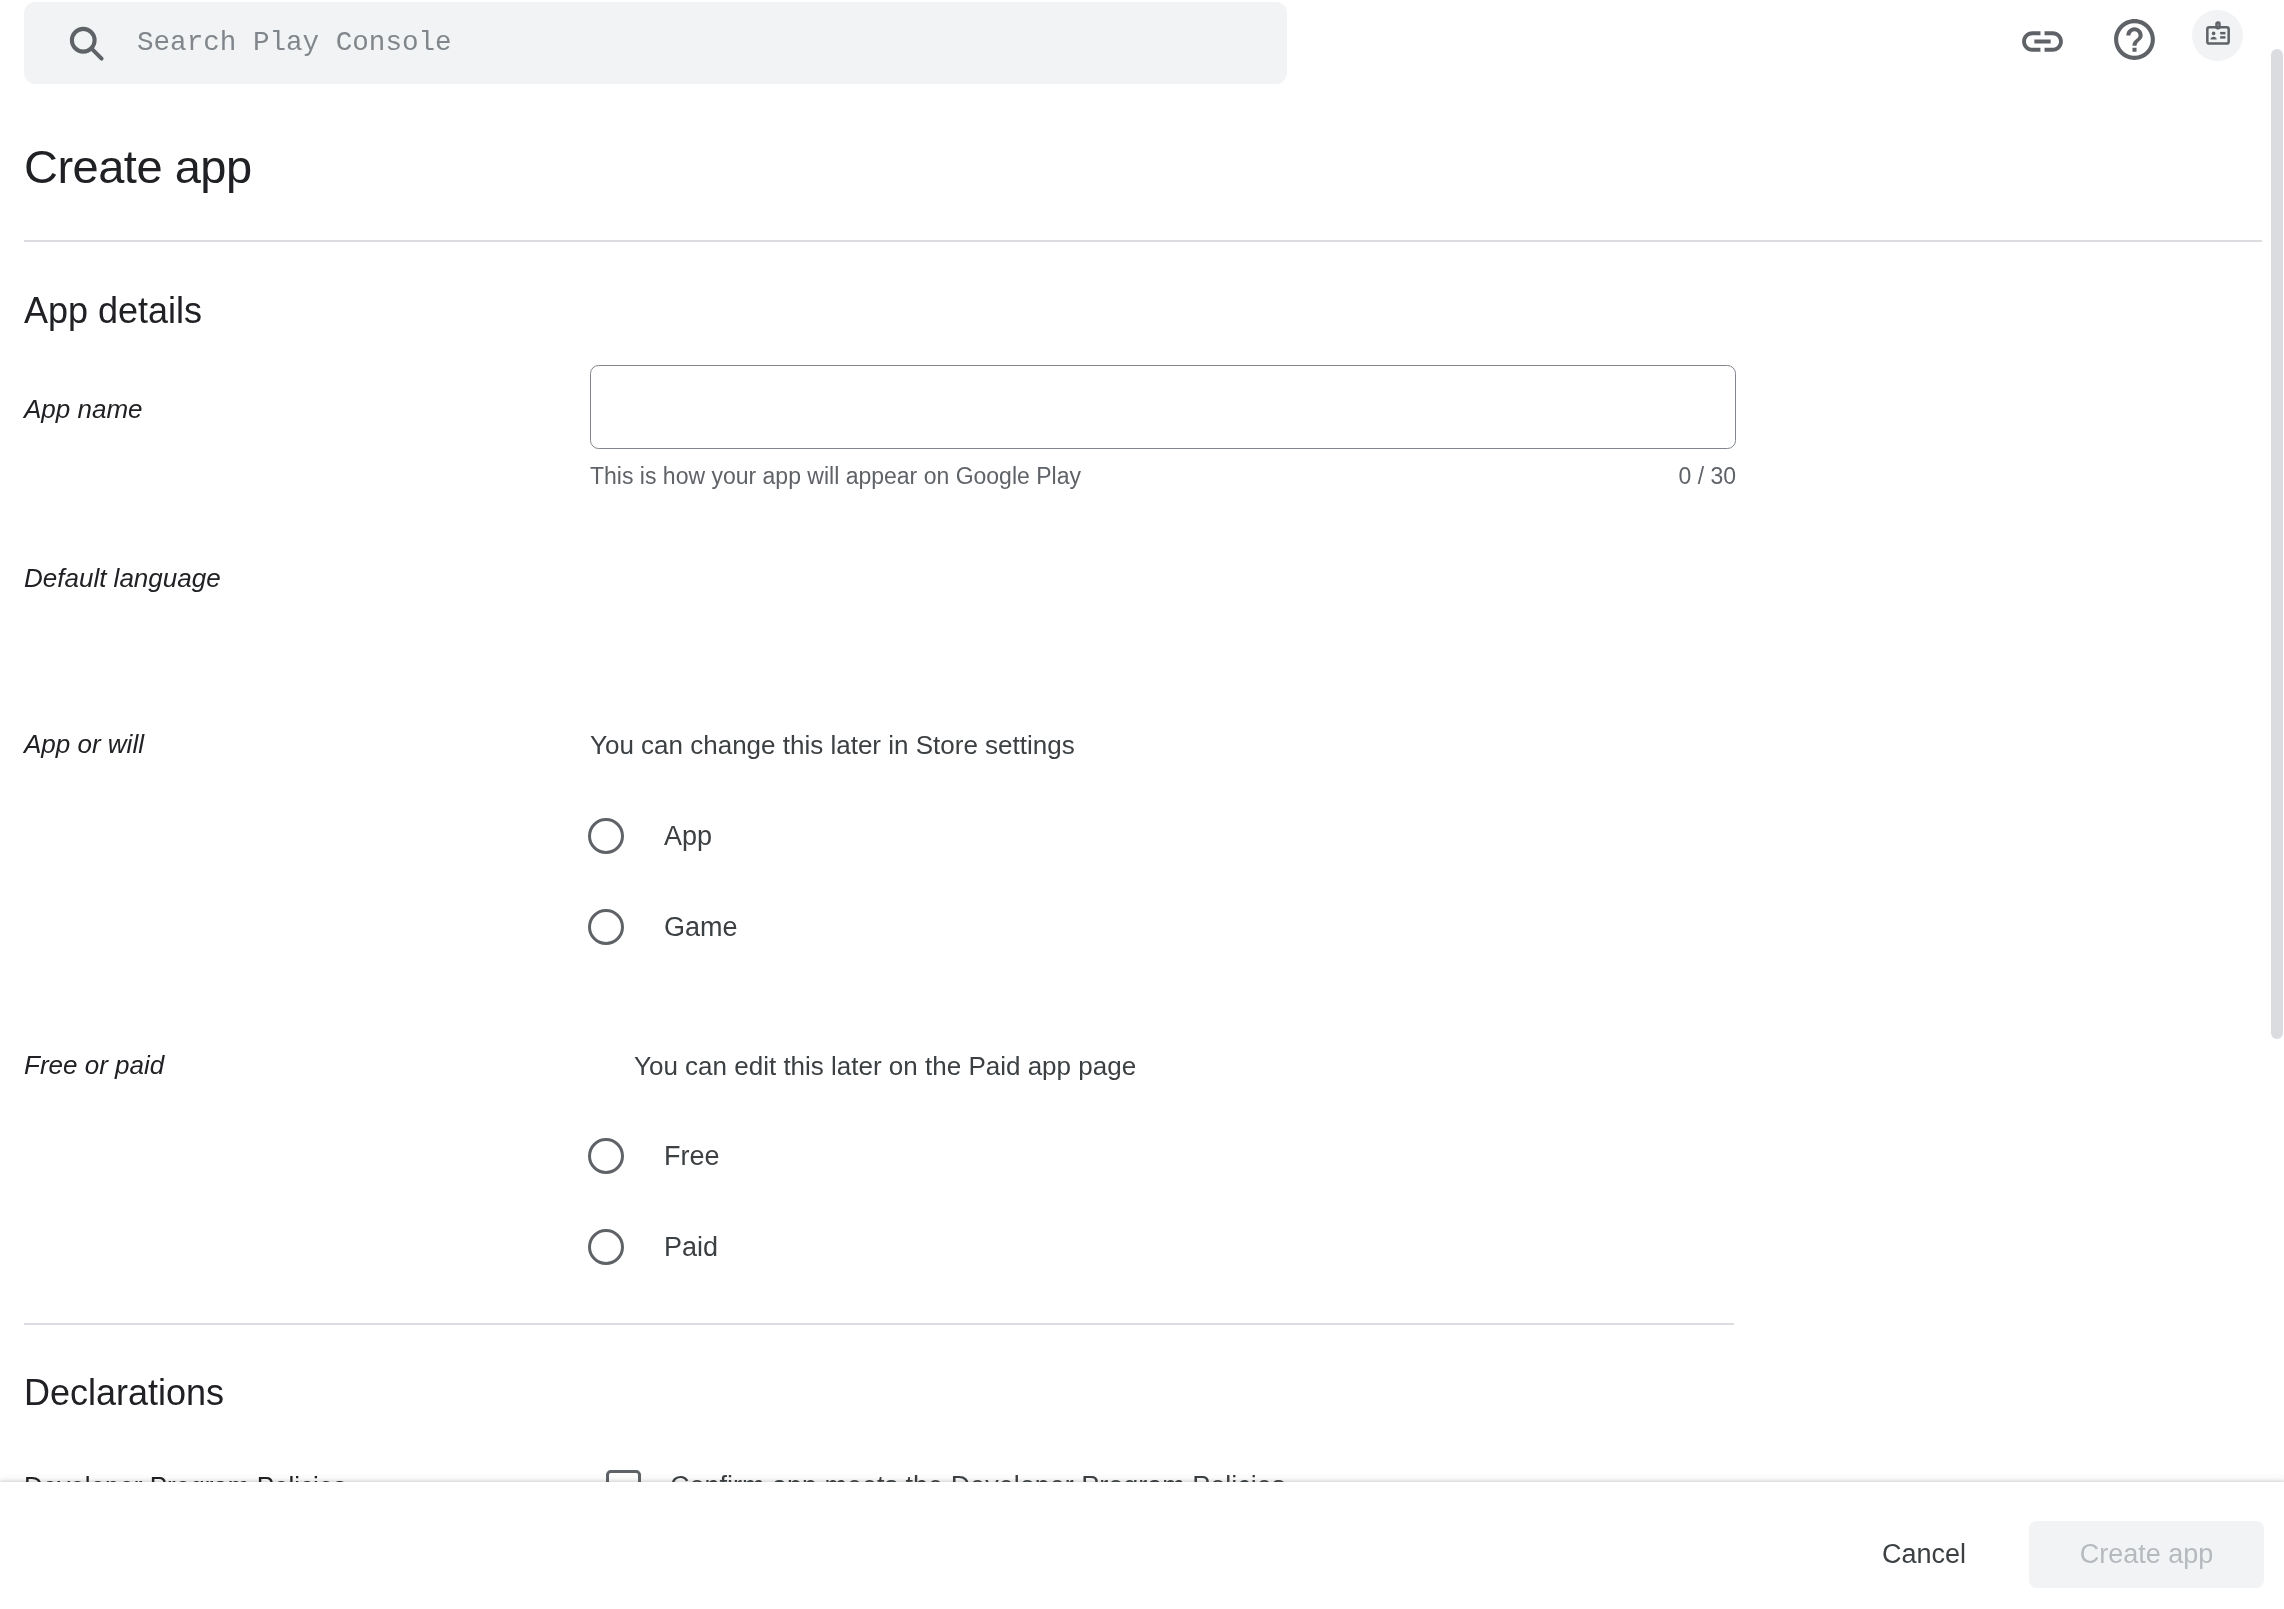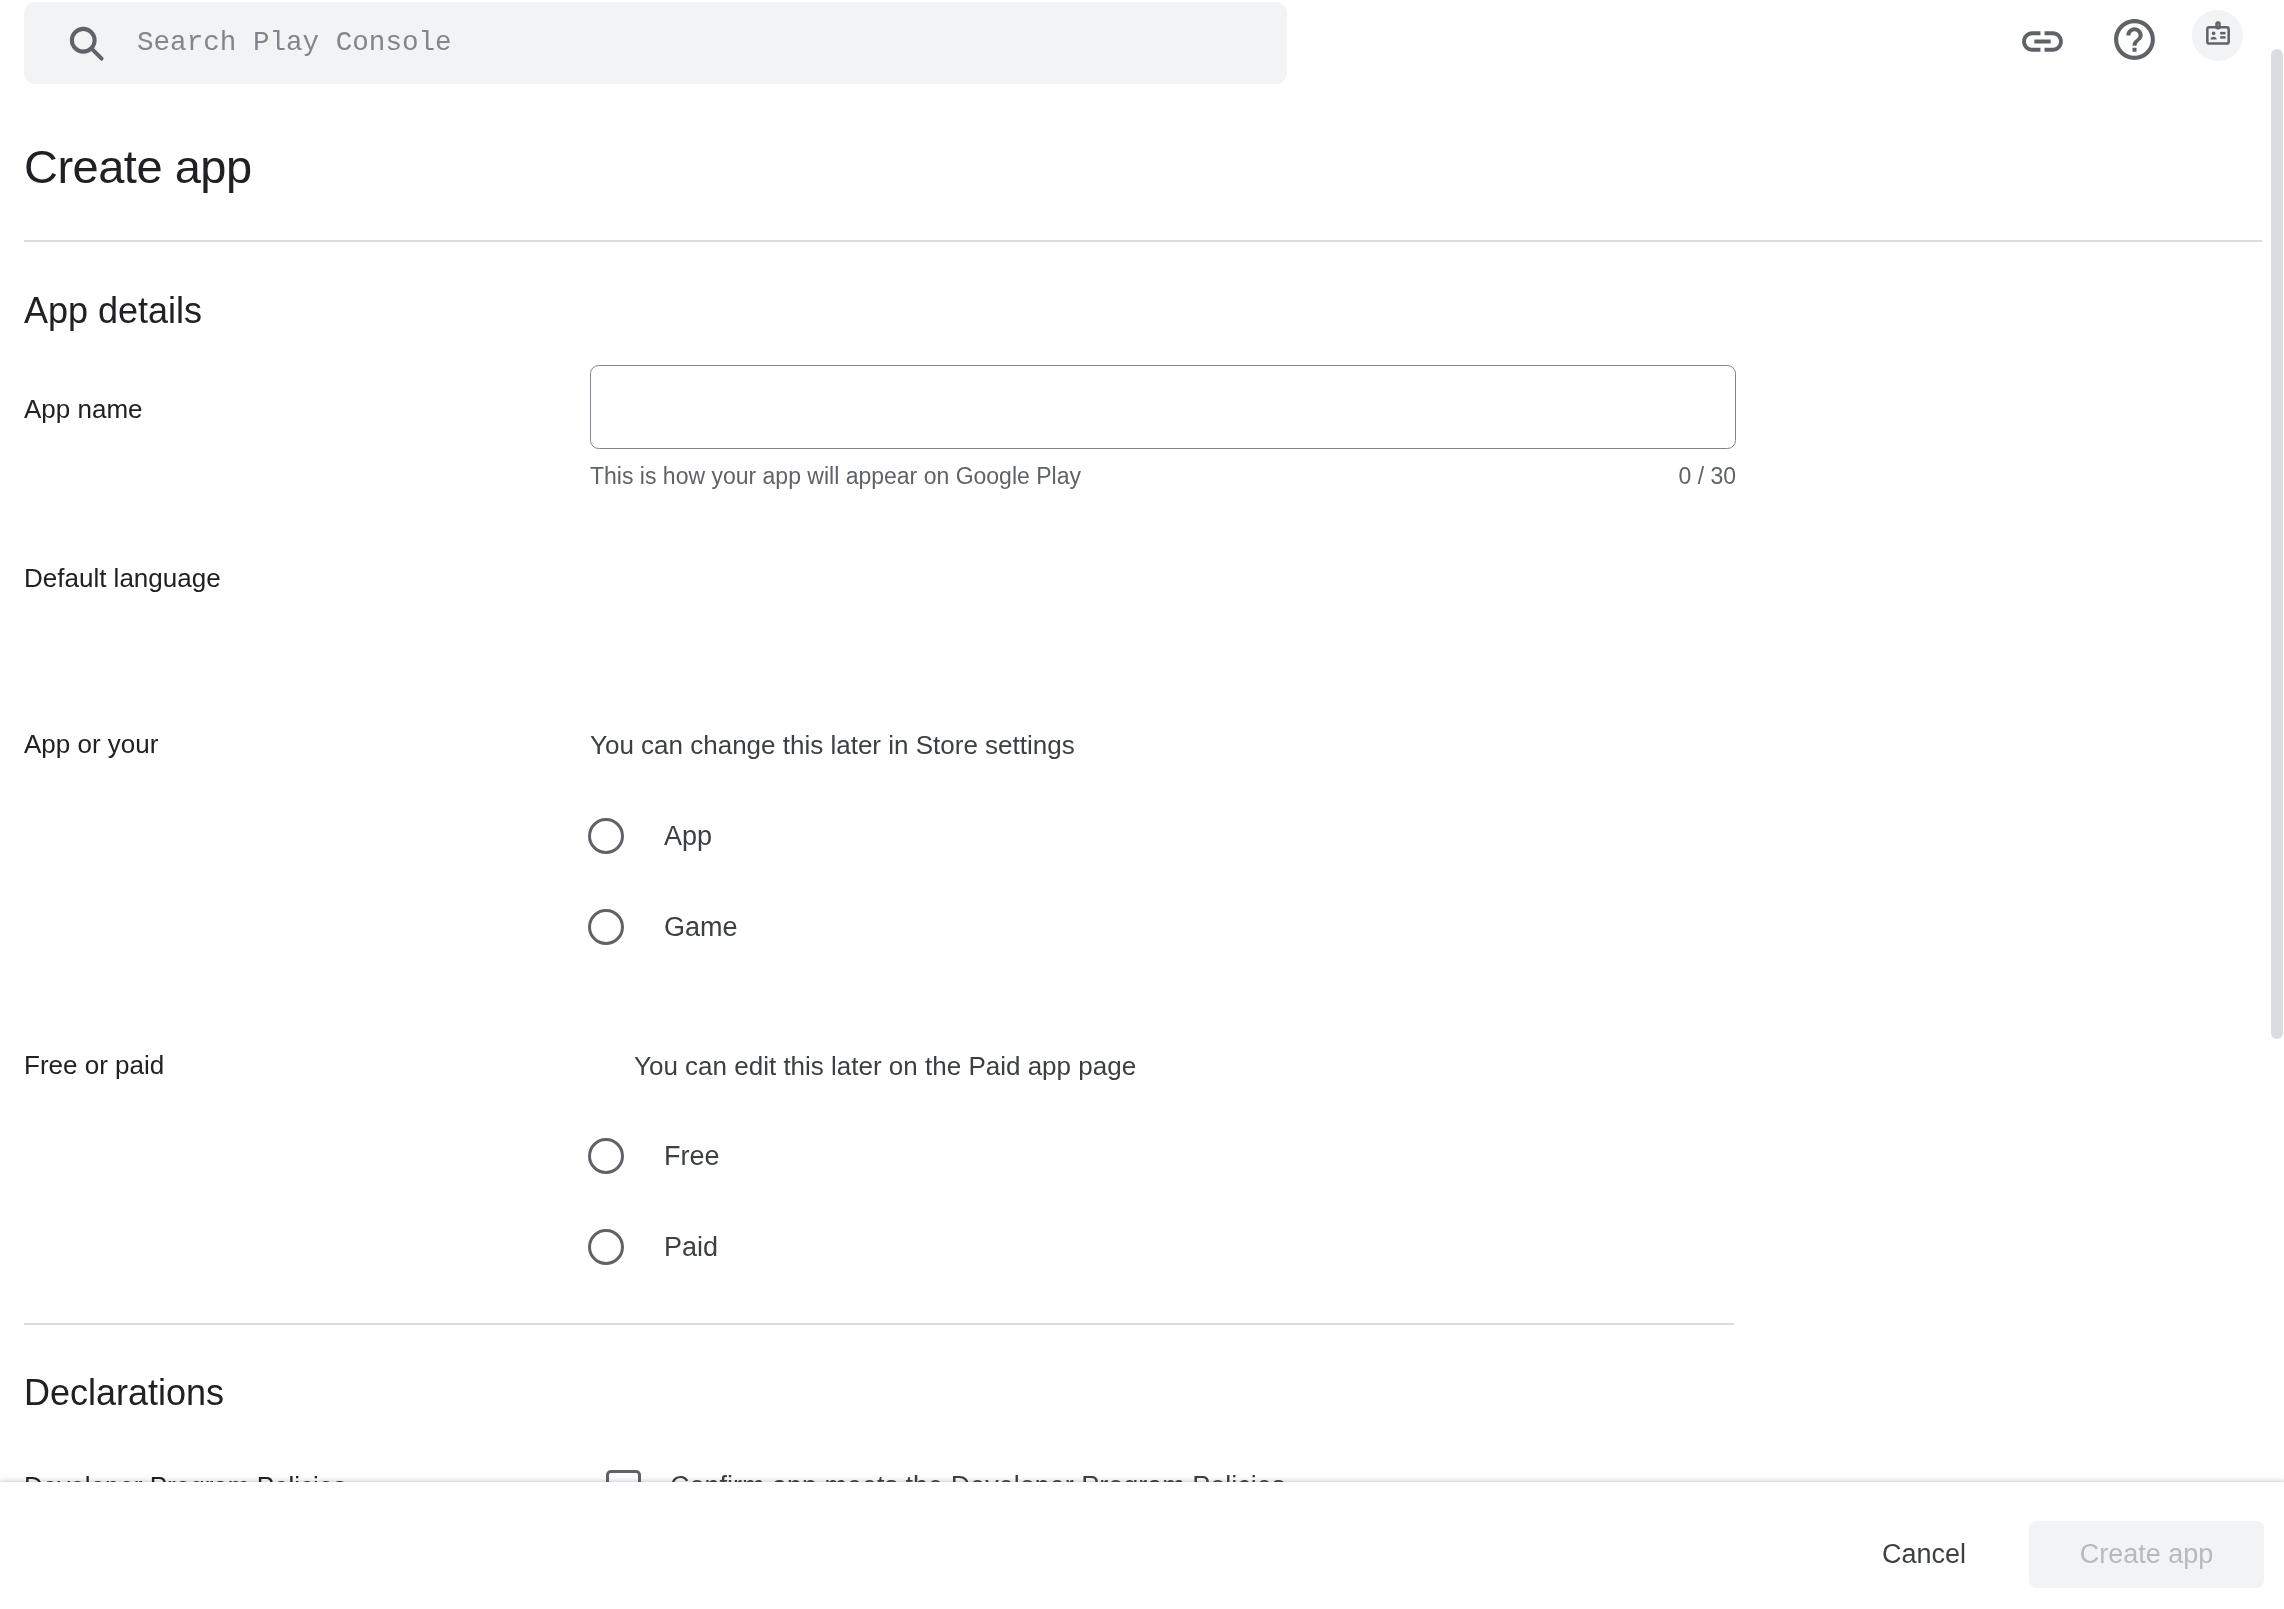--- a/index.html
+++ b/index.html
@@ -23,21 +23,21 @@
   .help-btn{left:2108px;top:13.3px;width:53px;height:53px;}
   .badge-btn{left:2192px;top:9.5px;width:51px;height:51px;border-radius:50%;background:#f1f3f4;}
   
   .page-title{position:absolute;left:24px;top:139px;font-size:47px;font-weight:500;letter-spacing:-0.5px;color:#202124;}
   .divider{position:absolute;height:1.9px;background:#dadce0;}
   .div-title{left:24px;top:240px;width:2238px;}
   .div-decl{left:24px;top:1323px;width:1710px;}
   .section-heading{position:absolute;left:24px;font-size:36px;font-weight:500;color:#202124;}
   .h-appdetails{top:290px;}
   .h-declarations{top:1372px;}
-  .form-label{position:absolute;left:24px;font-size:26px;color:#202124;}
+  .form-label{position:absolute;left:24px;font-size:26px;color:#202124;font-style:italic;}
   .helper-27{position:absolute;left:590px;font-size:26px;color:#3c4043;}
   
   .appname-input{
     position:absolute;left:590px;top:365px;width:1146px;height:84px;box-sizing:border-box;
     border:1.9px solid #80868b;border-radius:8.6px;background:#fff;outline:none;
     font-family:"Liberation Sans", sans-serif;font-size:27px;color:#202124;padding:0 28.5px;
   }
   .appname-helper{position:absolute;left:590px;top:463px;font-size:23px;color:#5f6368;}
   .appname-counter{position:absolute;left:1541px;top:463px;width:195px;text-align:right;font-size:23px;color:#5f6368;}
   
@@ -119,21 +119,21 @@
 
   <div class="section-heading h-appdetails">App details</div>
 
   <div class="form-label" style="top:394px;">App name</div>
   <input class="appname-input" type="text" value="" style="">
   <div class="appname-helper">This is how your app will appear on Google Play</div>
   <div class="appname-counter">0 / 30</div>
 
   <div class="form-label" style="top:563px;">Default language</div>
 
-  <div class="form-label" style="top:729px;">App or your</div>
+  <div class="form-label" style="top:729px;">App or will</div>
   <div class="helper-27" style="top:730px;">You can change this later in Store settings</div>
 
   <div class="radio-row" style="top:818px;">
     <span class="radio"></span>
     <span class="radio-label">App</span>
   </div>
   <div class="radio-row" style="top:909px;">
     <span class="radio"></span>
     <span class="radio-label">Game</span>
   </div>

